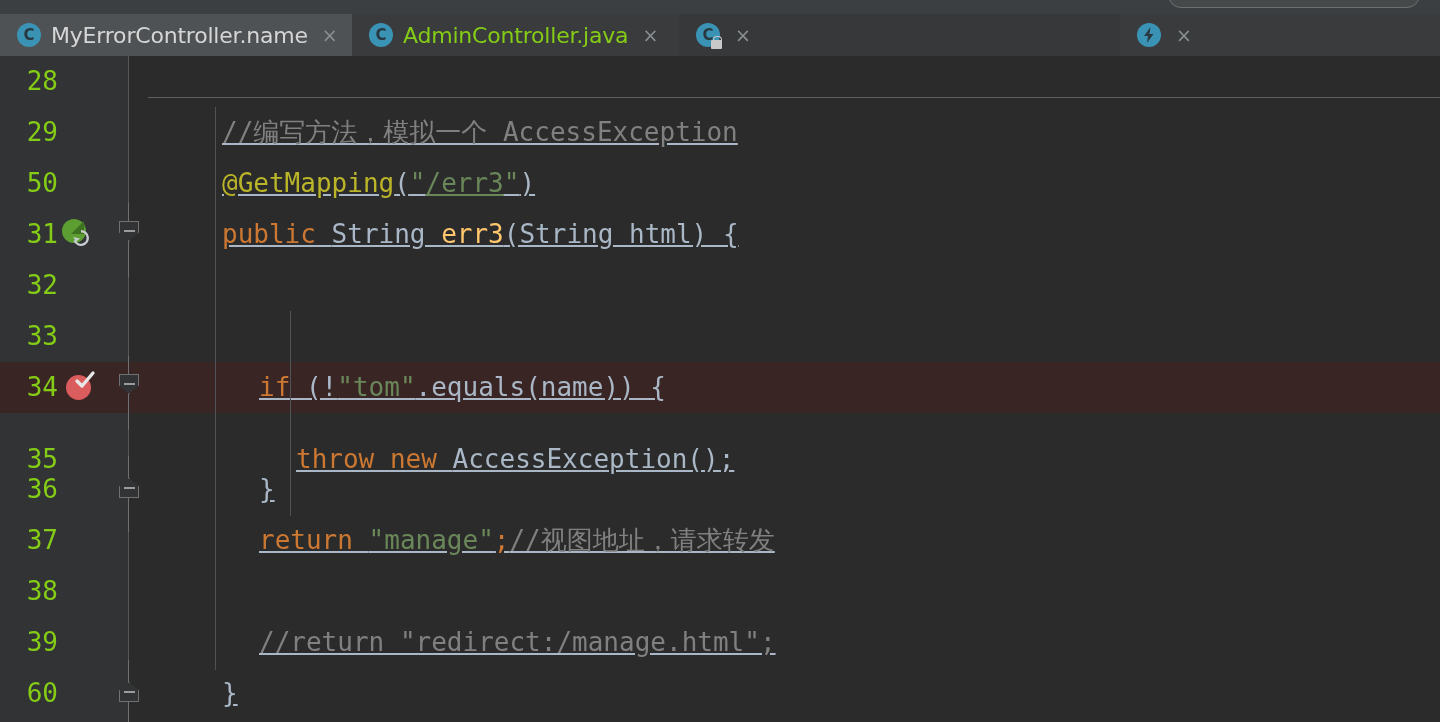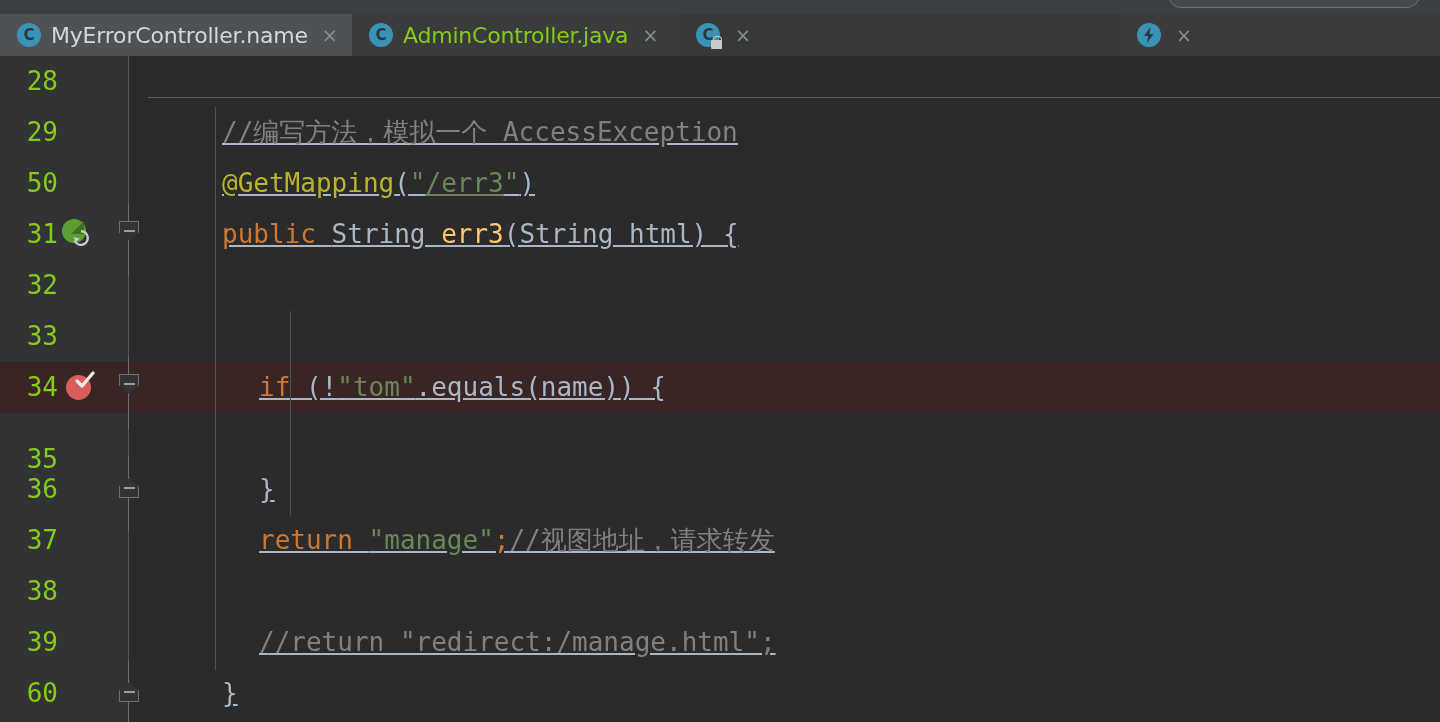--- a/index.html
+++ b/index.html
@@ -394,20 +394,21 @@
         <span class="fold start" style="top: 12px;">
           <span class="stem-up"></span>
           <span class="box">
             <span class="minus"></span>
           </span>
           <span class="stem-dn"></span>
         </span>
       </div>
       <div class="row" style="top: 378px;">
         <span class="lineno">35</span>
+        <span class="code" style="left: 296px;"><span class="kw">throw </span><span class="kw">new </span><span class="txt">AccessException();</span></span>
       </div>
       <div class="row" style="top: 408px;">
         <span class="lineno">36</span>
         <span class="code" style="left: 259px;"><span class="txt">}</span></span>
         <span class="fold end" style="top: 14px;">
           <span class="stem-up"></span>
           <span class="box">
             <span class="minus"></span>
           </span>
           <span class="stem-dn"></span>

